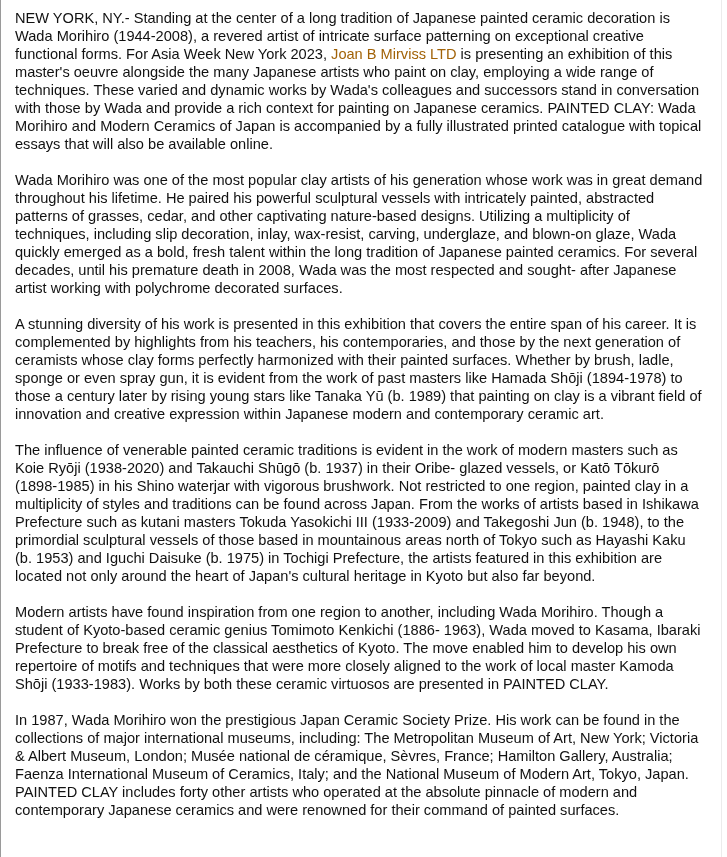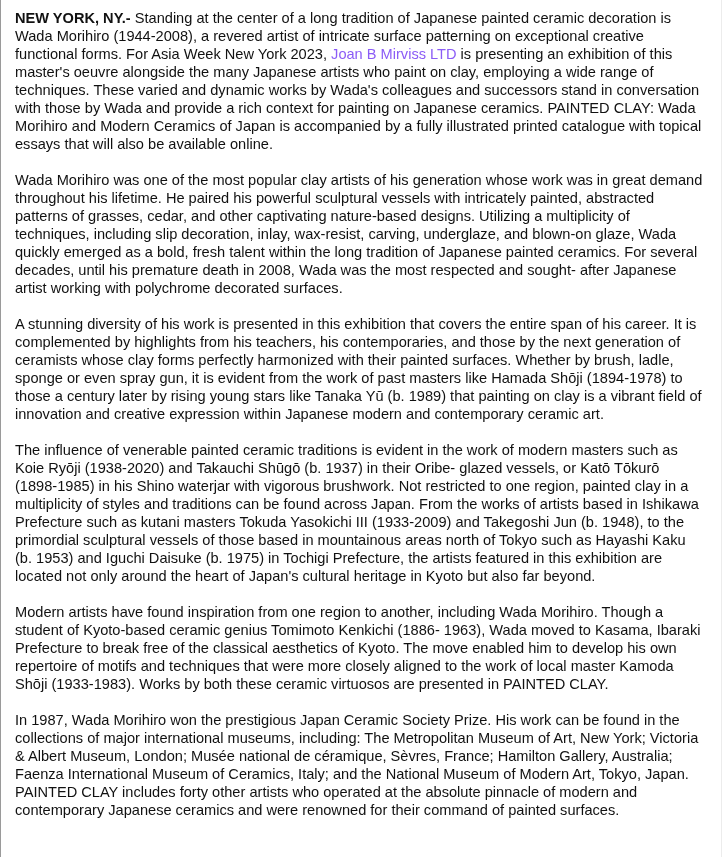--- a/index.html
+++ b/index.html
@@ -30,24 +30,24 @@
     width: 690px;
     font-family: "Liberation Sans", sans-serif;
     font-size: 14.6px;
     line-height: 18px;
     color: #111111;
   }
   .article p {
     margin: 0 0 18px 0;
   }
   .dateline {
-    font-weight: bold;
+    font-weight: normal;
   }
   .article a {
-    color: #8b5cf6;
+    color: #a16207;
     text-decoration: none;
   }
 </style>
 </head>
 <body>
 
 <div class="frame"></div>
 
 <div class="article">
   <p><span class="dateline">NEW YORK, NY.-</span><span> Standing at the center of a long tradition of Japanese painted ceramic decoration is Wada Morihiro (1944-2008), a revered artist of intricate surface patterning on exceptional creative functional forms. For Asia Week New York 2023, </span><a href="#">Joan B Mirviss LTD</a><span> is presenting an exhibition of this master's oeuvre alongside the many Japanese artists who paint on clay, employing a wide range of techniques. These varied and dynamic works by Wada's colleagues and successors stand in conversation with those by Wada and provide a rich context for painting on Japanese ceramics. PAINTED CLAY: Wada Morihiro and Modern Ceramics of Japan is accompanied by a fully illustrated printed catalogue with topical essays that will also be available online.</span></p>

